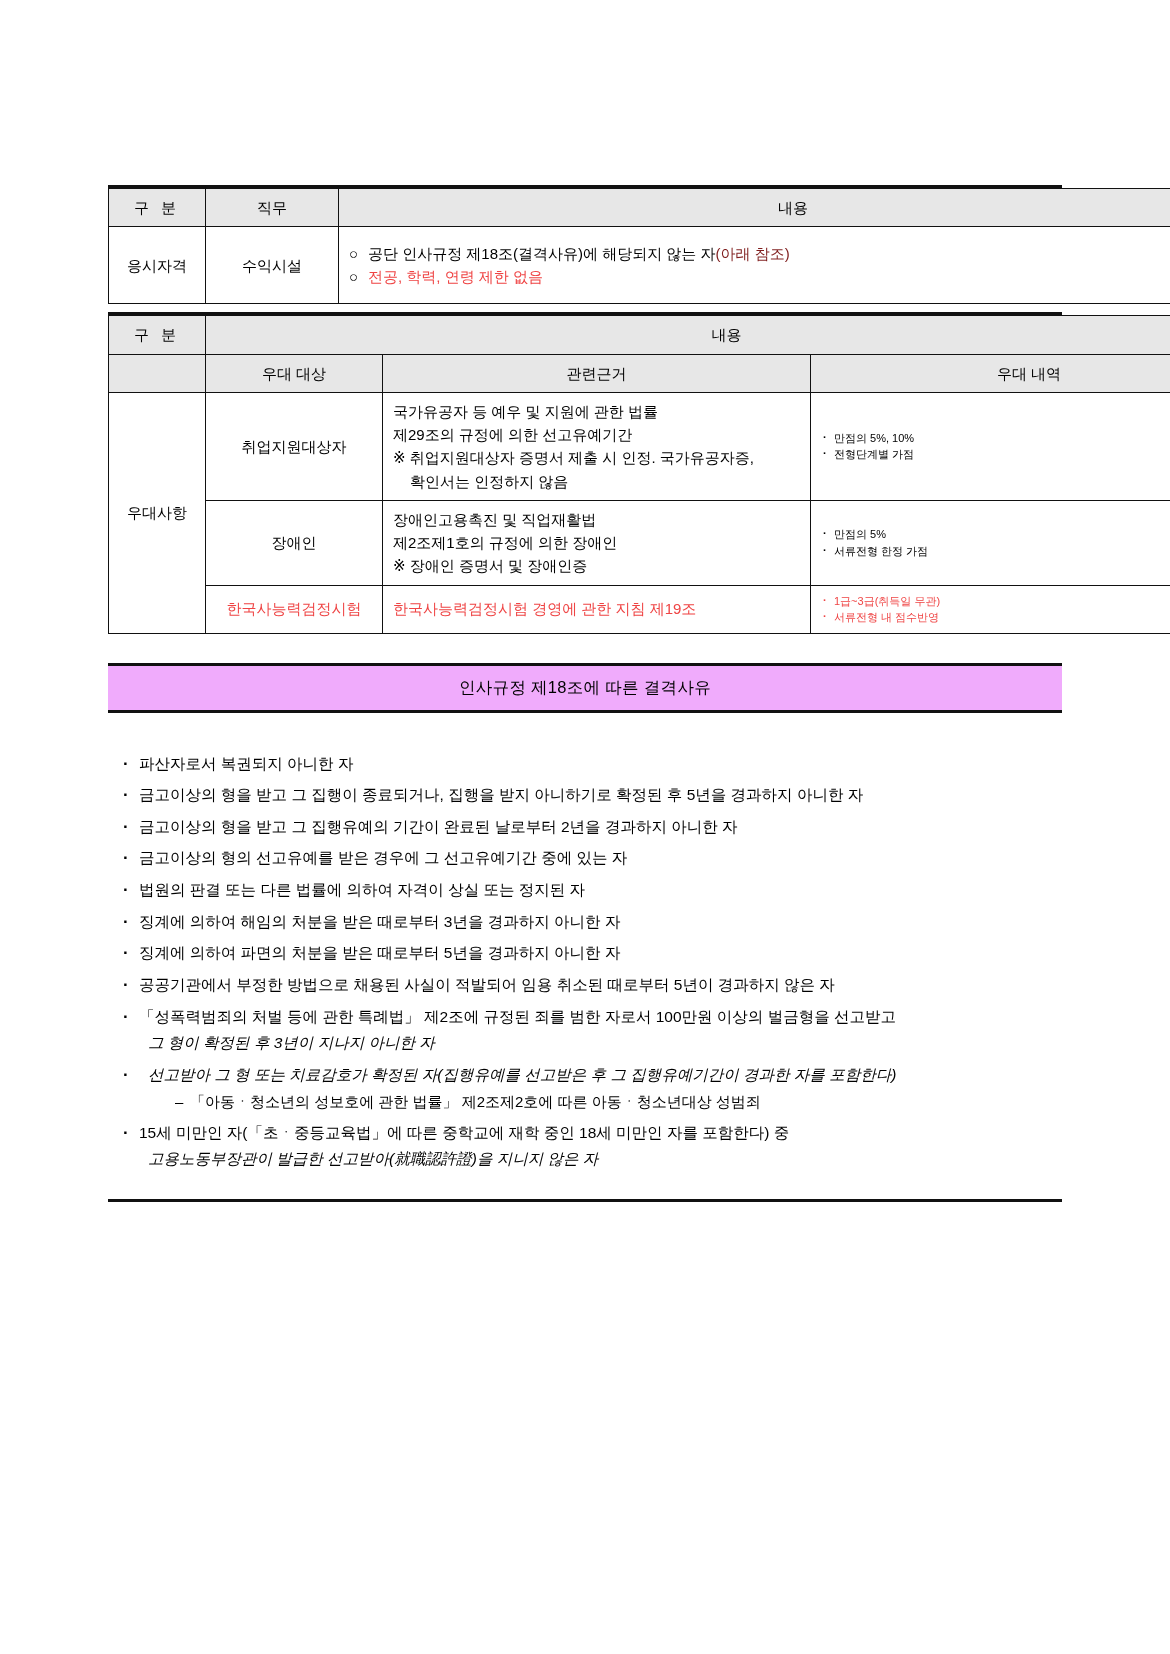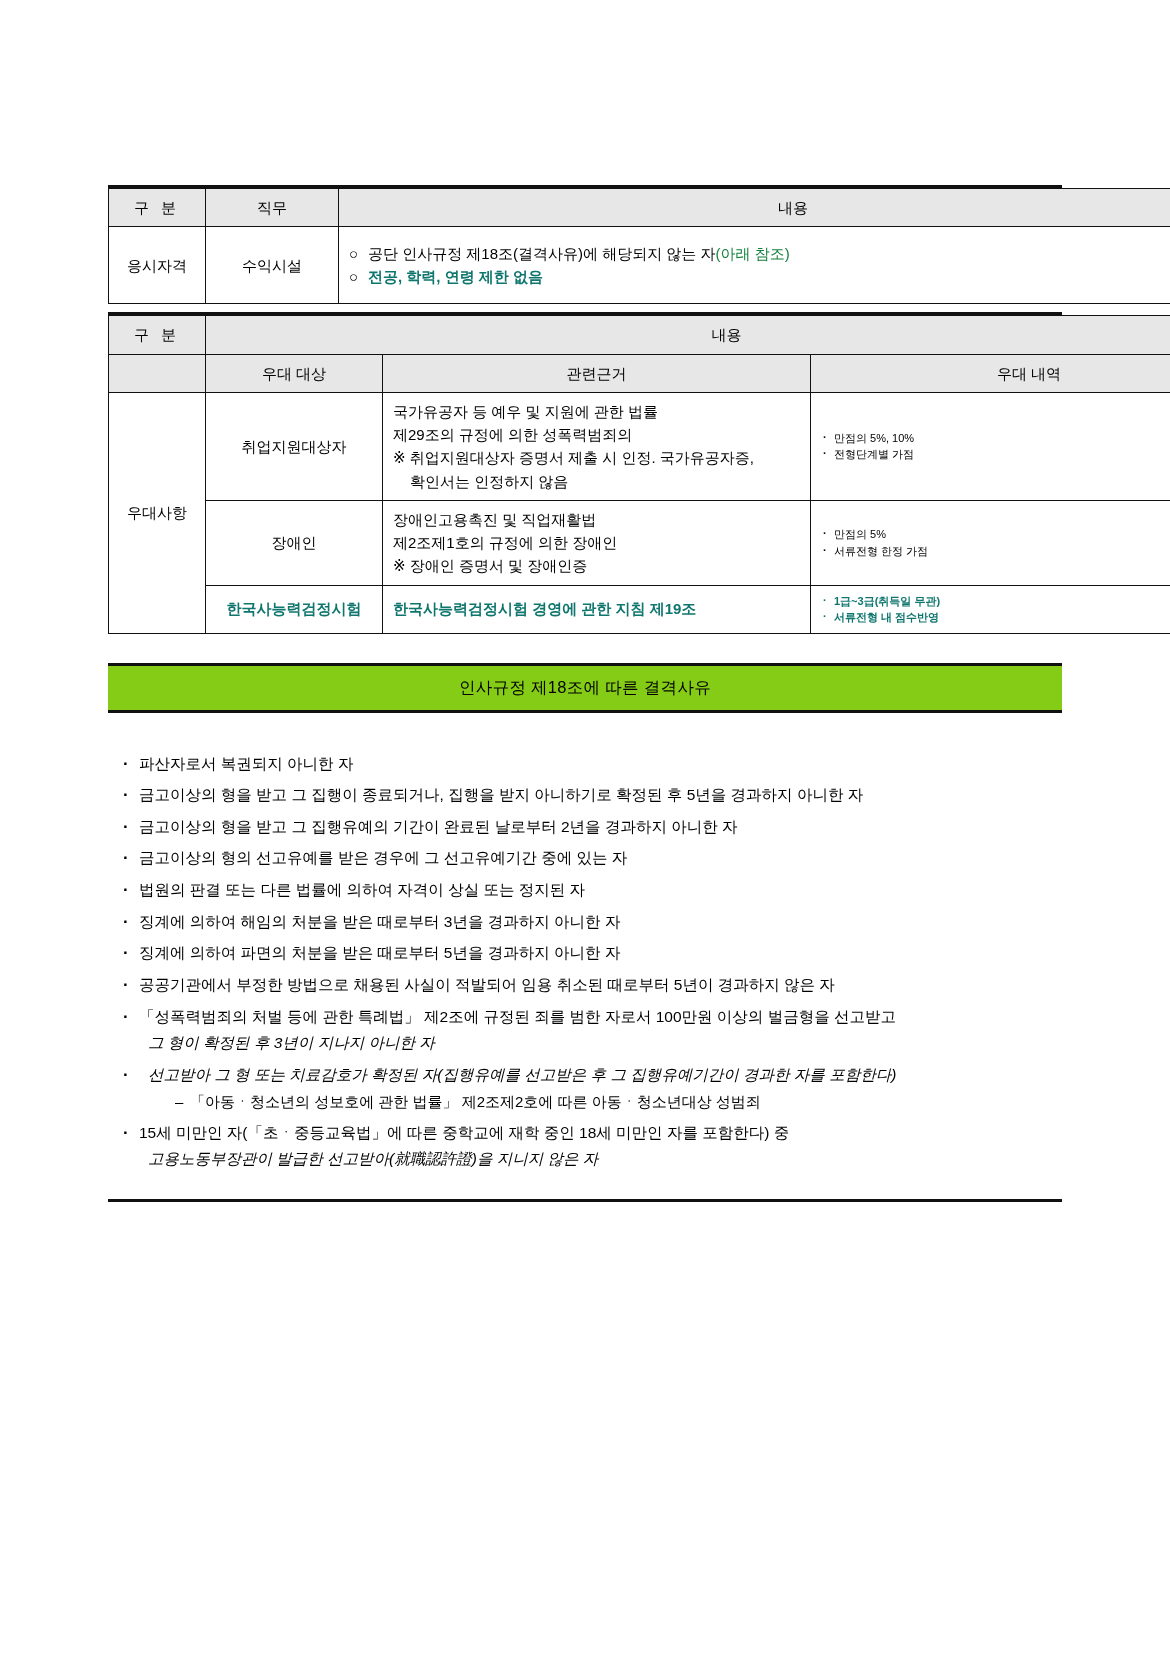--- a/index.html
+++ b/index.html
@@ -45,22 +45,22 @@
   .thickline {
     height: 3px;
     background: #111;
     width: 954px;
   }
   .spacer8 { height: 8px; }
 
   
   .sp { letter-spacing: 4px; }
 
-  .red  { color: #15803d; }
-  .blue { color: #0f766e; font-weight: bold; }
+  .red  { color: #7f1d1d; }
+  .blue { color: #ef4444; }
 
   .cellline { display: block; }
   .indent { padding-left: 17px; display: block; text-indent: 0; }
 
   
   .circ { display: block; white-space: nowrap; }
   .circ .mk { display: inline-block; width: 19px; }
 
   .dot-list { margin: 0; padding: 0; list-style: none; }
   .dot-list li {
@@ -73,21 +73,21 @@
     content: "·";
     position: absolute;
     left: 2px;
     top: -1px;
     font-weight: bold;
   }
 
   
   .band {
     width: 954px;
-    background: #84cc16;
+    background: #f0abfc;
     border-top: 3px solid #111;
     border-bottom: 3px solid #111;
     text-align: center;
     font-size: 16.5px;
     padding: 11px 0 11px 0;
     box-sizing: border-box;
     letter-spacing: 0.3px;
   }
 
   
@@ -196,21 +196,21 @@
       <td class="hdr">우대 대상</td>
       <td class="hdr">관련근거</td>
       <td class="hdr">우대 내역</td>
     </tr>
 
     <tr>
       <td class="ctr" rowspan="3">우대사항</td>
       <td class="ctr">취업지원대상자</td>
       <td>
         <span class="cellline">국가유공자 등 예우 및 지원에 관한 법률</span>
-        <span class="cellline">제29조의 규정에 의한 성폭력범죄의</span>
+        <span class="cellline">제29조의 규정에 의한 선고유예기간</span>
         <span class="cellline">※ 취업지원대상자 증명서 제출 시 인정. 국가유공자증,</span>
         <span class="cellline indent">확인서는 인정하지 않음</span>
       </td>
       <td>
         <ul class="dot-list">
           <li>만점의 5%, 10%</li>
           <li>전형단계별 가점</li>
         </ul>
       </td>
     </tr>

